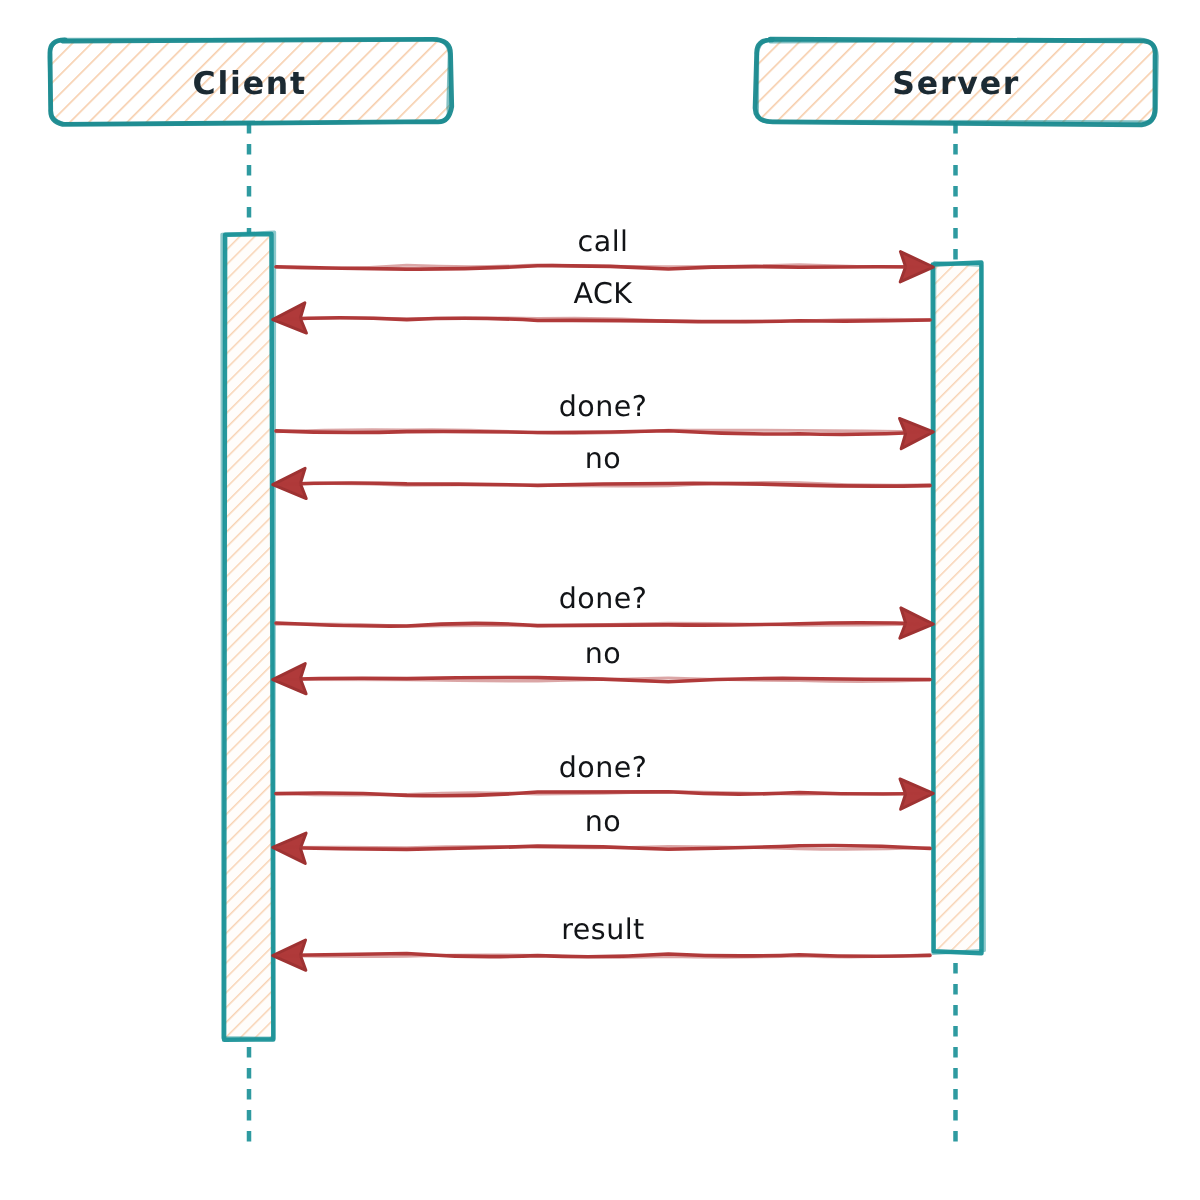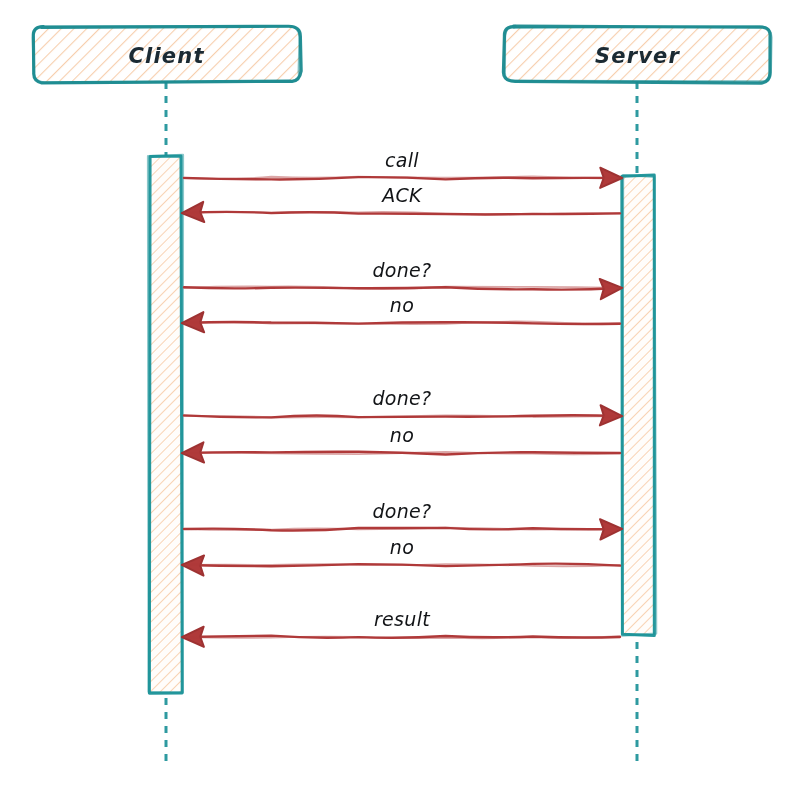--- a/index.html
+++ b/index.html
@@ -12,21 +12,20 @@
     height: 800px;
     position: relative;
     overflow: hidden;
     font-family: "DejaVu Sans", sans-serif;
   }
   #diagram-root {
     position: absolute;
     left: 0; top: 0;
     width: 800px;
     height: 800px;
-    font-style: italic;
   }
   svg#seq-svg {
     display: block;
     width: 800px;
     height: 800px;
   }
   .actor-label {
     font-family: "DejaVu Sans", sans-serif;
     font-weight: 700;
     font-size: 21px;

